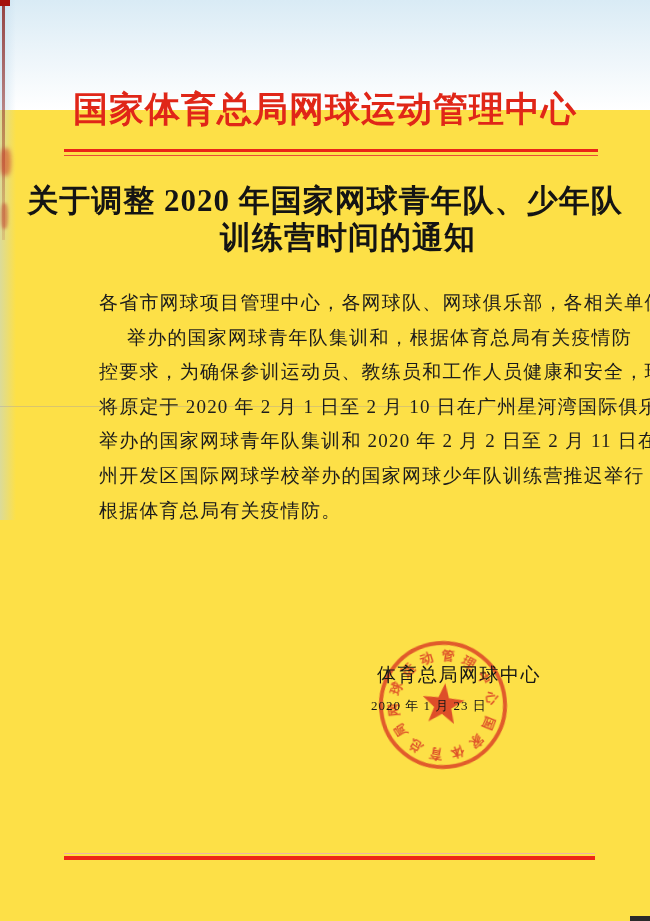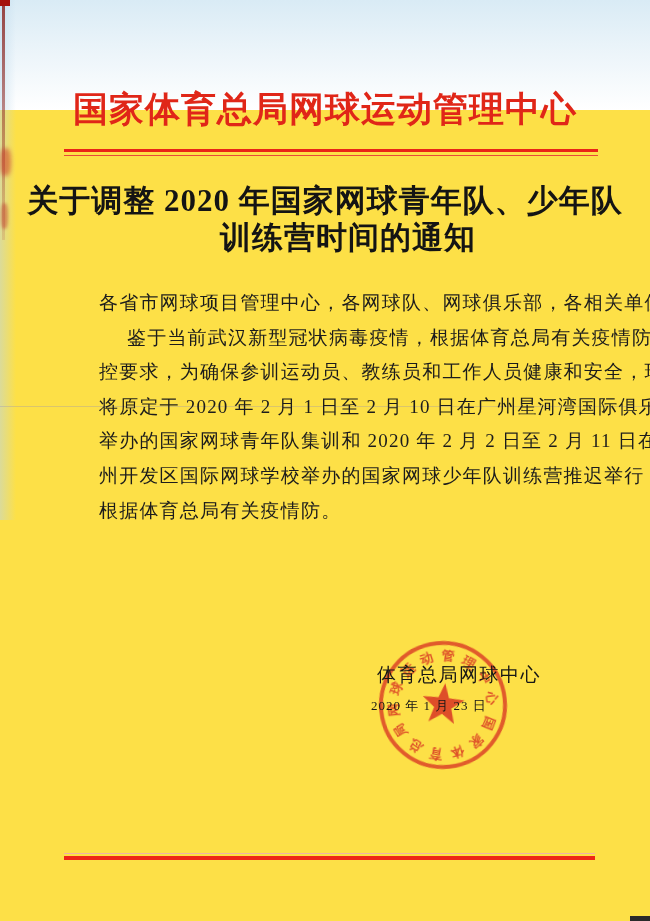--- a/index.html
+++ b/index.html
@@ -85,21 +85,21 @@
   <div class="rule-top-thin"></div>
 
   <div class="title-line title-1">关于调整 2020 年国家网球青年队、少年队</div>
   <div class="title-line title-2">训练营时间的通知</div>
 
   <div class="doc-body">
     <div class="salutation">
         <div class="line">各省市网球项目管理中心，各网球队、网球俱乐部，各相关单位</div>
       </div>
     <div class="para">
-        <div class="line">鉴于当前武汉新型冠状病毒疫情，根据体育总局有关疫情防</div>
+        <div class="line">举办的国家网球青年队集训和，根据体育总局有关疫情防</div>
         <div class="line">控要求，为确保参训运动员、教练员和工作人员健康和安全，现</div>
         <div class="line">将原定于 2020 年 2 月 1 日至 2 月 10 日在广州星河湾国际俱乐部</div>
         <div class="line">举办的国家网球青年队集训和 2020 年 2 月 2 日至 2 月 11 日在广</div>
         <div class="line">州开发区国际网球学校举办的国家网球少年队训练营推迟举行，</div>
         <div class="line">根据体育总局有关疫情防。</div>
       </div>
   </div>
 
   <div class="sig-org">体育总局网球中心</div>
   <div class="sig-date">2020 年 1 月 23 日</div>

